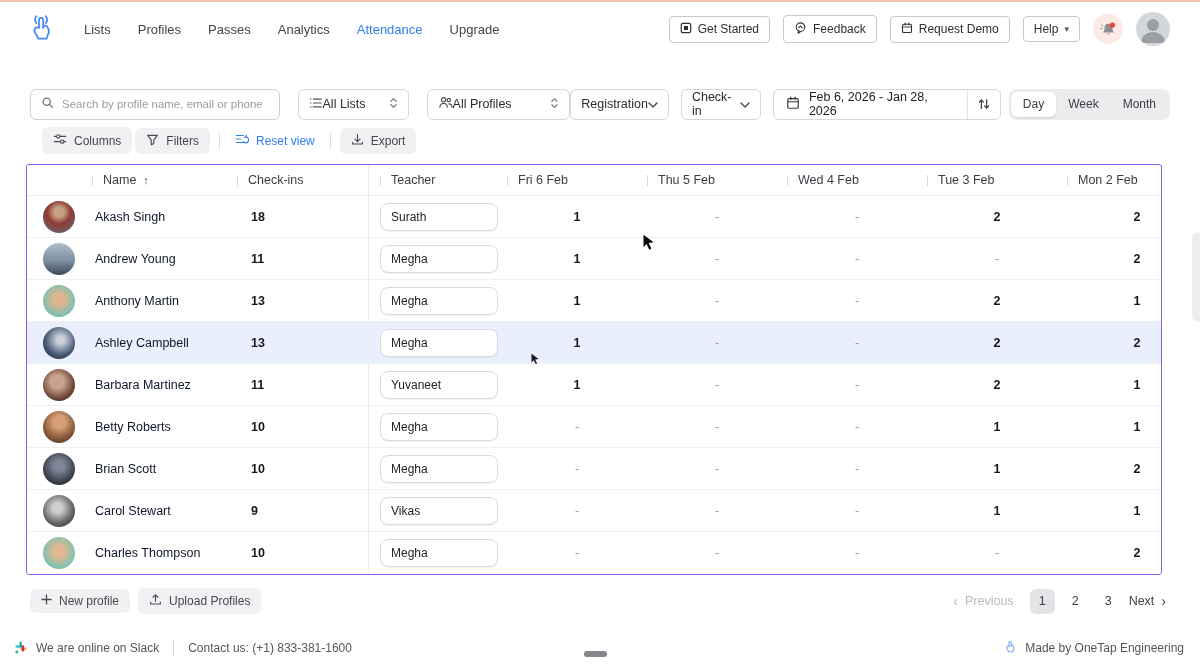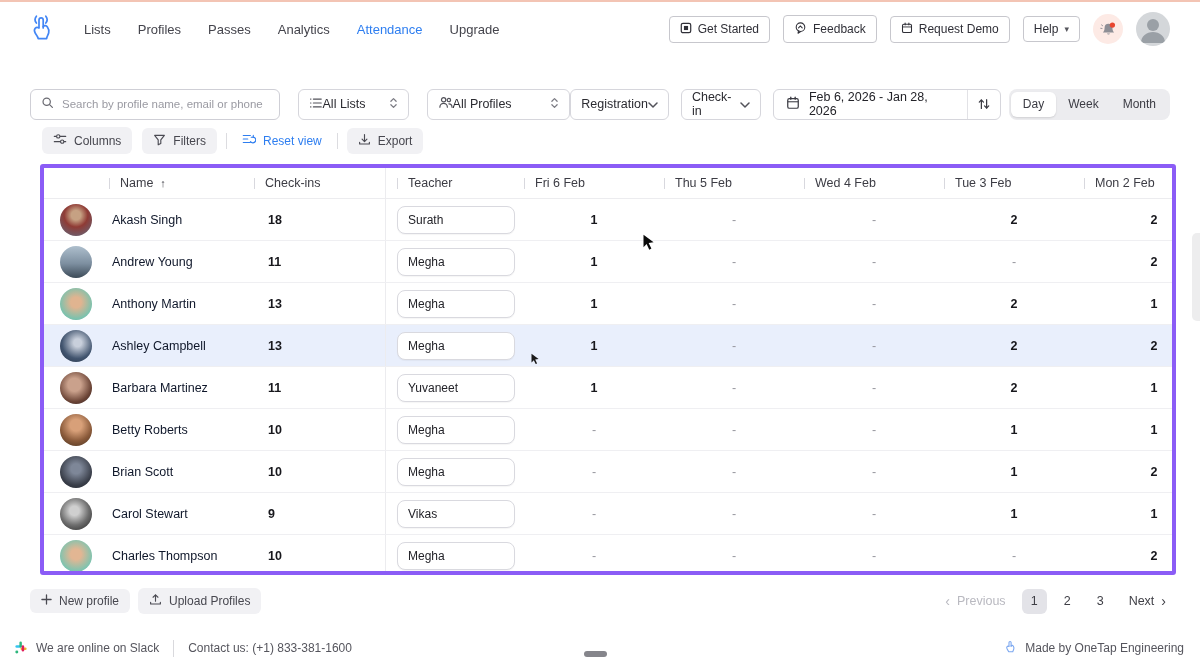--- a/index.html
+++ b/index.html
@@ -38,21 +38,21 @@
   .seg-item { padding:4px 12px; font-size:12px; color:#3c3c44; border-radius:6px; cursor:pointer; line-height:17px; }
   .seg-item.active { background:#fff; box-shadow:0 1px 2px rgba(0,0,0,.12); }
 
   
   .toolbar2 { position:absolute; top:127px; left:42px; display:flex; align-items:center; }
   .gpill { display:flex; align-items:center; gap:7px; background:#f1f1f4; border:none; border-radius:6px; padding:5px 11px; font-size:12px; color:#47474f; cursor:pointer; font-family:inherit; }
   .tool-div { width:1px; height:16px; background:#dcdce0; margin:0 9px; }
   .linkbtn { display:flex; align-items:center; gap:7px; background:transparent; border:none; font-size:12px; color:#2e7ef0; cursor:pointer; font-family:inherit; padding:5px 6px; }
 
   
-  .tablewrap { position:absolute; top:164px; left:40px; width:1136px; height:411px; border:4px solid #8b5cf6; border-radius:3px; overflow:hidden; background:#fff; }
+  .tablewrap { position:absolute; top:164px; left:26px; width:1136px; height:411px; border:1px solid #8b5cf6; border-radius:3px; overflow:hidden; background:#fff; }
   .t-header { display:flex; align-items:center; height:31px; border-bottom:1px solid #ececef; width:1180px; }
   .hcell { display:flex; align-items:center; font-size:12.5px; color:#3c3c44; font-weight:500; cursor:pointer; height:100%; }
   .tick { display:inline-block; width:1px; height:11px; background:#d8d8de; margin-right:10px; }
   .c-avatar { width:65px; flex:none; }
   .c-name { width:145px; flex:none; }
   .c-checkins { width:131px; flex:none; }
   .c-teacher { width:139px; flex:none; }
   .c-day { width:140px; flex:none; }
   .hcell.c-day .tick { margin-right:10px; }
   .col-border { border-left:1px solid #ececef; }
@@ -79,21 +79,21 @@
   .av6 { background:radial-gradient(circle at 50% 40%, #7e8798 20%, #3a3f4a 65%, #1d2129 100%); }
   .av7 { background:radial-gradient(circle at 45% 40%, #cfcfcf 18%, #6e6e6e 55%, #1e1e1e 100%); }
   .av8 { background:radial-gradient(circle at 50% 45%, #e2b693 22%, #7cc4b0 70%, #3c6e64 100%); }
 
   
   .bottombar { position:absolute; top:588px; left:30px; right:34px; display:flex; align-items:center; }
   .pagination { margin-left:auto; display:flex; align-items:center; gap:8px; font-size:12.5px; }
   .pg-prev { display:flex; align-items:center; gap:7px; color:#b9b9c0; cursor:pointer; margin-right:8px; }
   .pg-num { width:25px; height:25px; display:flex; align-items:center; justify-content:center; border-radius:6px; color:#3f3f46; cursor:pointer; }
   .pg-num.active { background:#e3e3e8; }
-  .pg-next { display:flex; align-items:center; gap:7px; color:#3f3f46; cursor:pointer; margin-left:8px;text-align:center; }
+  .pg-next { display:flex; align-items:center; gap:7px; color:#3f3f46; cursor:pointer; margin-left:0;text-align:center; }
   .pg-chev { font-size:14px; line-height:1; }
 
   
   .pagefooter { position:absolute; bottom:0; left:0; width:100%; height:34px; display:flex; align-items:center; padding:0 16px 6px 14px; font-size:12px; color:#55555d; background:#fff; }
   .f-left { display:flex; align-items:center; gap:8px; }
   .f-div { width:1px; height:17px; background:#d9d9dd; margin:0 14px; }
   .f-right { margin-left:auto; display:flex; align-items:center; gap:7px; }
 
   
   .vscroll { position:absolute; right:0px; top:233px; width:8px; height:88px; background:#ededee; border-radius:5px 0 0 5px; }
@@ -272,21 +272,21 @@
     <span><svg width="14" height="14" viewBox="0 0 16 16">
           <g stroke="#4a4a52" stroke-width="1.3" fill="#f1f1f4" stroke-linecap="round">
             <line x1="1.5" y1="5" x2="14.5" y2="5"></line>
             <circle cx="6" cy="5" r="1.9"></circle>
             <line x1="1.5" y1="11" x2="14.5" y2="11"></line>
             <circle cx="10.5" cy="11" r="1.9"></circle>
           </g>
         </svg></span>
     <span>Columns</span>
   </button>
-  <button class="gpill" style="margin-left:10px;">
+  <button class="gpill" style="margin-left:3px;">
     <span><svg width="13" height="13" viewBox="0 0 16 16">
           <path d="M2 3 H14 L9.6 8.4 V13 L6.4 14.6 V8.4 Z" fill="none" stroke="#4a4a52" stroke-width="1.4" stroke-linejoin="round"></path>
         </svg></span>
     <span>Filters</span>
   </button>
   <span class="tool-div"></span>
   <button class="linkbtn">
     <span><svg width="14" height="14" viewBox="0 0 16 16">
           <g stroke="#2e7ef0" stroke-width="1.4" fill="none" stroke-linecap="round">
             <line x1="1.5" y1="4" x2="9.5" y2="4"></line>

